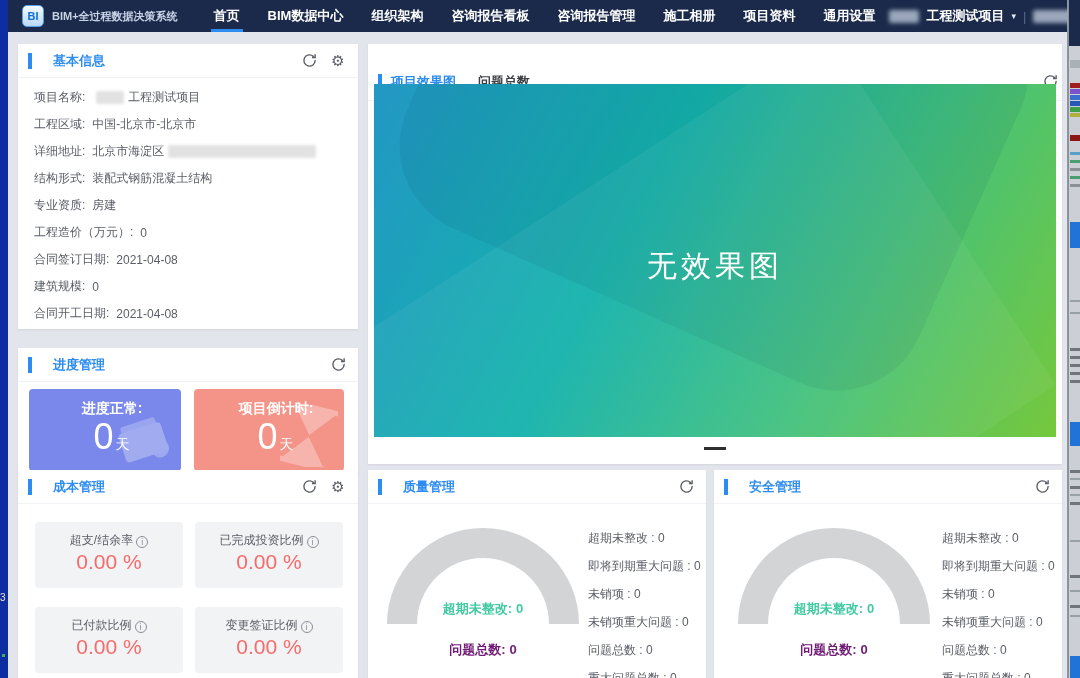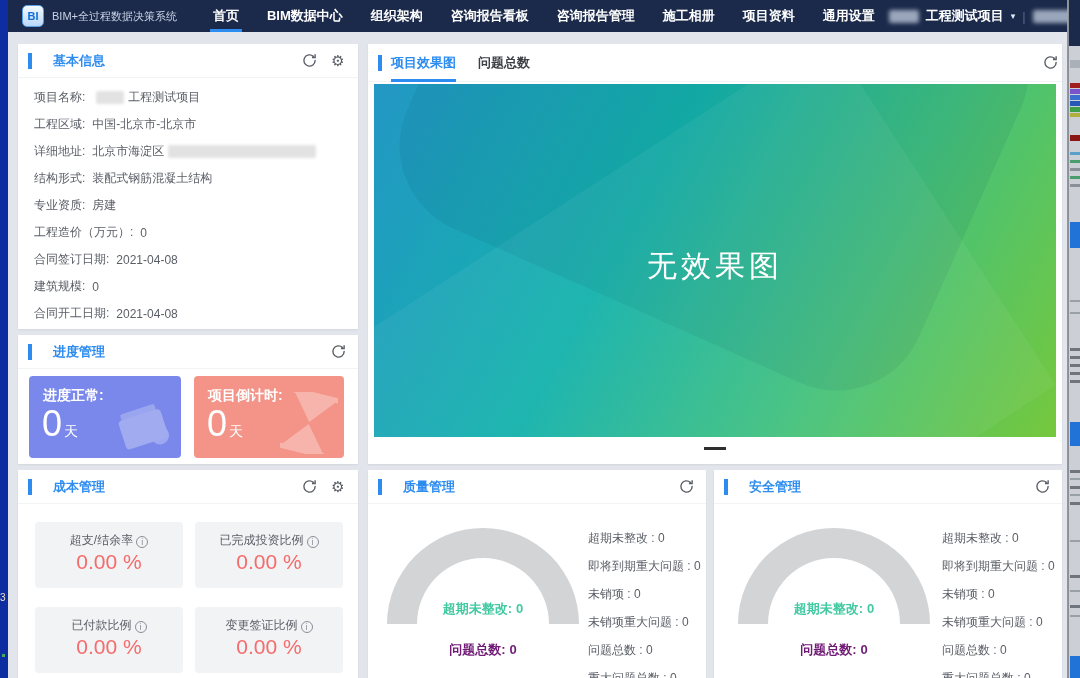--- a/index.html
+++ b/index.html
@@ -13,21 +13,21 @@
   .right-sliver { position:absolute; right:0; top:0; width:12px; height:678px; background:#ccd0d6; z-index:6; border-left:1px solid #8a8f98; }
   .right-sliver .rs-top { position:absolute; top:0; left:0; width:12px; height:46px; background:#1b2a4a; }
   .right-sliver .m { position:absolute; left:1px; width:10px; }
 
   
   .main-window { position:absolute; left:8px; top:0; width:1060px; height:678px; border-right:1px solid #9096a0; border-bottom:1px solid #8b5cf6; }
 
   
   .navbar { height:32px; background:#1b2a4a; display:flex; align-items:center; padding:0 12px 0 14px; position:relative; }
   .logo { width:22px; height:22px; border-radius:5px; background:linear-gradient(180deg,#f4faff,#b9d8f8); border:1px solid #5aa0e8; color:#0f6fd6; font-weight:bold; font-size:11px; display:flex; align-items:center; justify-content:center; flex:0 0 auto; }
-  .app-title { color:#c9d3e6; font-size:11px; margin-left:8px; white-space:nowrap; }
+  .app-title { color:#c9d3e6; font-size:11px; margin-left:8px; white-space:nowrap;font-weight:bold; }
   .menu { display:flex; height:32px; margin-left:22px; }
   .menu-item { padding:0 14px; line-height:31px; color:#fff; font-size:13px; font-weight:bold; position:relative; cursor:pointer; white-space:nowrap; }
   .menu-item.active::after { content:""; position:absolute; left:11px; right:11px; bottom:0; height:3px; background:#2d8cf0; }
   .nav-right { margin-left:auto; display:flex; align-items:center; color:#fff; font-size:13px; font-weight:bold; gap:7px; white-space:nowrap; }
   .nav-blur { height:13px; border-radius:2px; background:#9aa6bb; filter:blur(2px); }
   .caret { font-size:9px; color:#e6ecf7; }
   .nav-div { color:#55678c; font-weight:normal; }
 
   
   .content { position:relative; height:646px; background:#e2e6ec; overflow:hidden; }
@@ -49,21 +49,21 @@
   .prog-card { position:absolute; top:41px; height:82px; border-radius:4px; color:#fff; overflow:hidden; }
   .prog-card.blue { left:11px; width:152px; background:#7988ea; }
   .prog-card.salmon { left:176px; width:150px; background:#f49488; }
   .pc-label { margin:11px 0 0 14px; font-size:14px; font-weight:bold; }
   .pc-value { margin:1px 0 0 13px; }
   .pc-value .num { font-size:36px; line-height:1; }
   .pc-value .unit { font-size:14px; margin-left:2px; }
   .card-icon { position:absolute; right:6px; bottom:4px; opacity:.3; }
 
   
-  .tabs-head { height:38px; display:flex; align-items:center; padding:0 4px 0 10px; border-bottom:1px solid #f1f3f6; }
+  .tabs-head { height:38px; display:flex; align-items:center; padding:0 4px 0 10px; border-bottom:1px solid #f1f3f6;margin-top:19px; }
   .tab { font-size:13px; font-weight:bold; color:#3c4046; margin-right:22px; height:38px; line-height:38px; position:relative; cursor:pointer; }
   .tab.active { color:#2d8cf0; }
   .tab.active::after { content:""; position:absolute; left:0; right:0; bottom:0; height:3px; background:#2d8cf0; }
   .render-img { position:absolute; left:6px; top:40px; width:682px; height:353px; overflow:hidden;
     background:linear-gradient(118deg,#2397c5 0%,#14b2ab 38%,#42c17e 68%,#76c83c 100%);
     display:flex; align-items:center; justify-content:center; }
   .render-img .shade1 { position:absolute; left:60px; top:-190px; width:560px; height:430px; background:rgba(0,45,75,.07); border-radius:90px; transform:rotate(24deg); }
   .render-img .shade2 { position:absolute; left:-260px; top:160px; width:900px; height:420px; background:rgba(255,255,255,.05); transform:rotate(-33deg); }
   .render-text { position:relative; z-index:2; color:#fff; font-size:30px; letter-spacing:4px; margin-top:12px; }
   .dash-indicator { position:absolute; left:50%; top:403px; width:22px; height:3px; background:#2e2e2e; transform:translateX(-50%); }
@@ -177,21 +177,21 @@
               <span class="lbl">建筑规模:</span>
               <span class="val">0</span>
             </div>
           <div class="info-row">
               <span class="lbl">合同开工日期:</span>
               <span class="val">2021-04-08</span>
             </div>
         </div>
       </section>
 
-      <section class="panel" style="left:10px; top:303px; width:340px; height:129px;">
+      <section class="panel" style="left:10px; top:316px; width:340px; height:129px;text-align:center;">
         <div class="p-head">
           <span class="accent"></span>
           <span class="p-title">进度管理</span>
           <span class="head-icons">
             <span class="ic">
                 <svg width="15" height="15" viewBox="0 0 16 16">
                   <path d="M14 8a6 6 0 1 1-1.9-4.4" stroke="currentColor" stroke-width="1.5" fill="none" stroke-linecap="round"></path>
                   <path d="M14 1.4v3.4h-3.4" stroke="currentColor" stroke-width="1.5" fill="none"></path>
                 </svg>
               </span>

